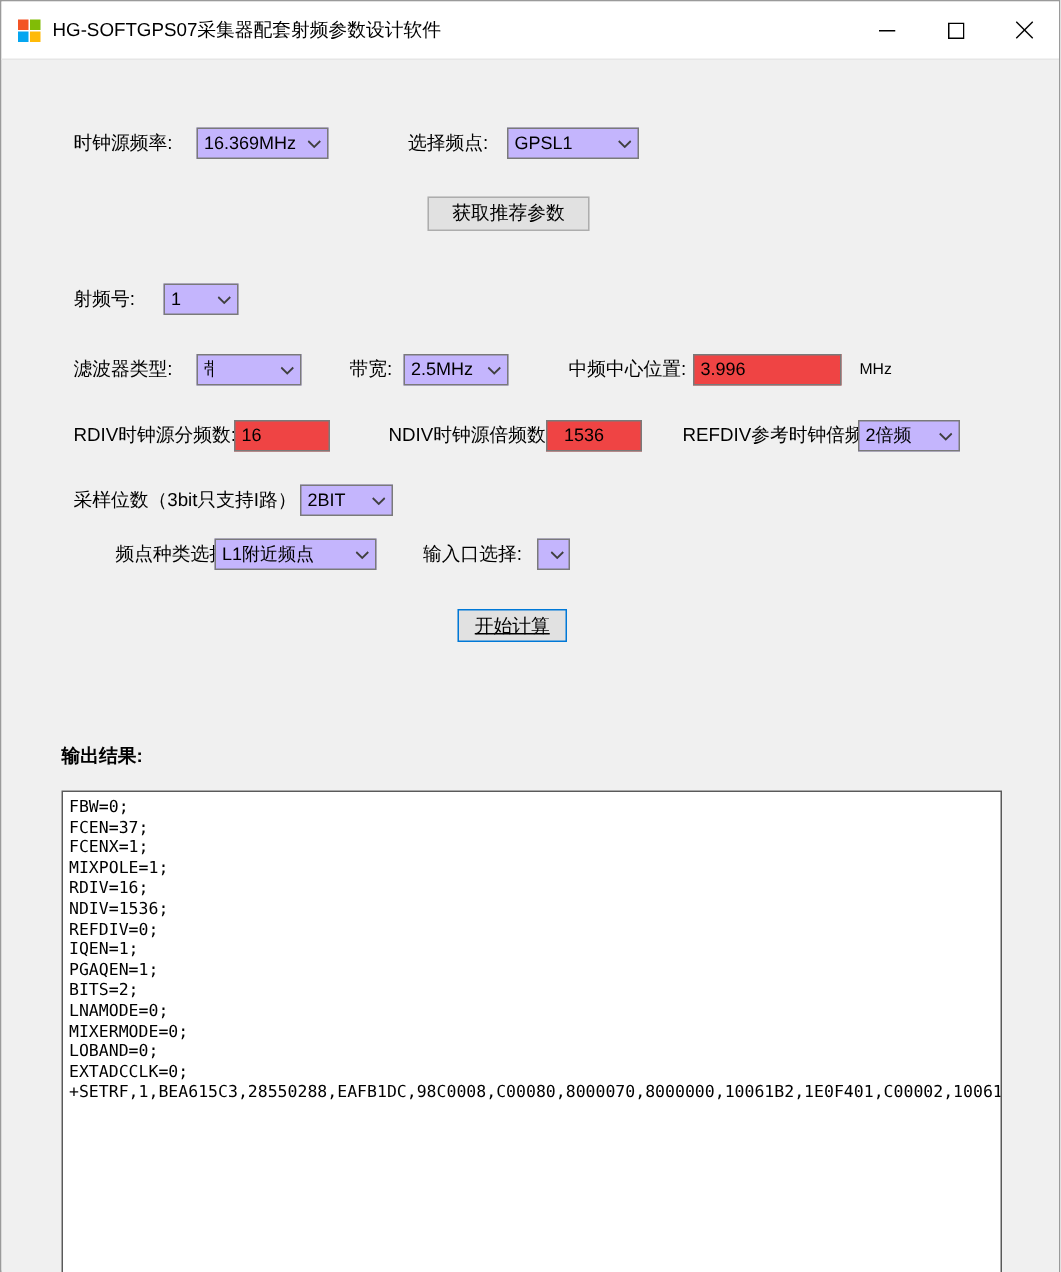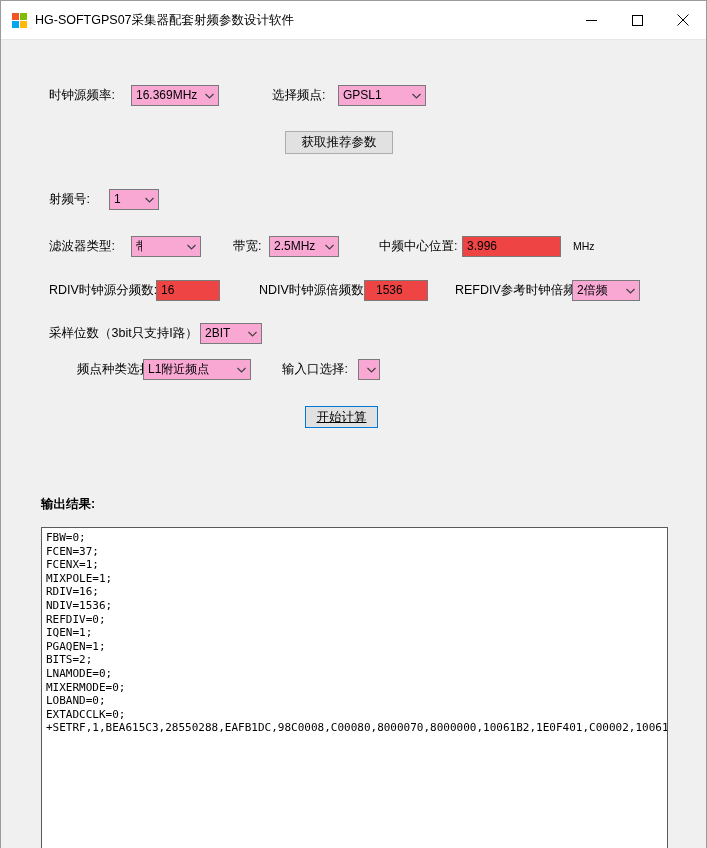--- a/index.html
+++ b/index.html
@@ -78,21 +78,21 @@
   .lbl {
     font-size: 12.5px;
     color: #000;
     white-space: nowrap;
   }
   
   .combo {
     height: 21px;
     box-sizing: border-box;
     border: 1px solid #7a7a7a;
-    background: #f9a8d4;
+    background: #c4b5fd;
     display: flex;
     align-items: center;
     position: relative;
     font-size: 12px;
   }
   .combo .val {
     padding-left: 4px;
     flex: 1 1 auto;
     white-space: nowrap;
     overflow: hidden;

